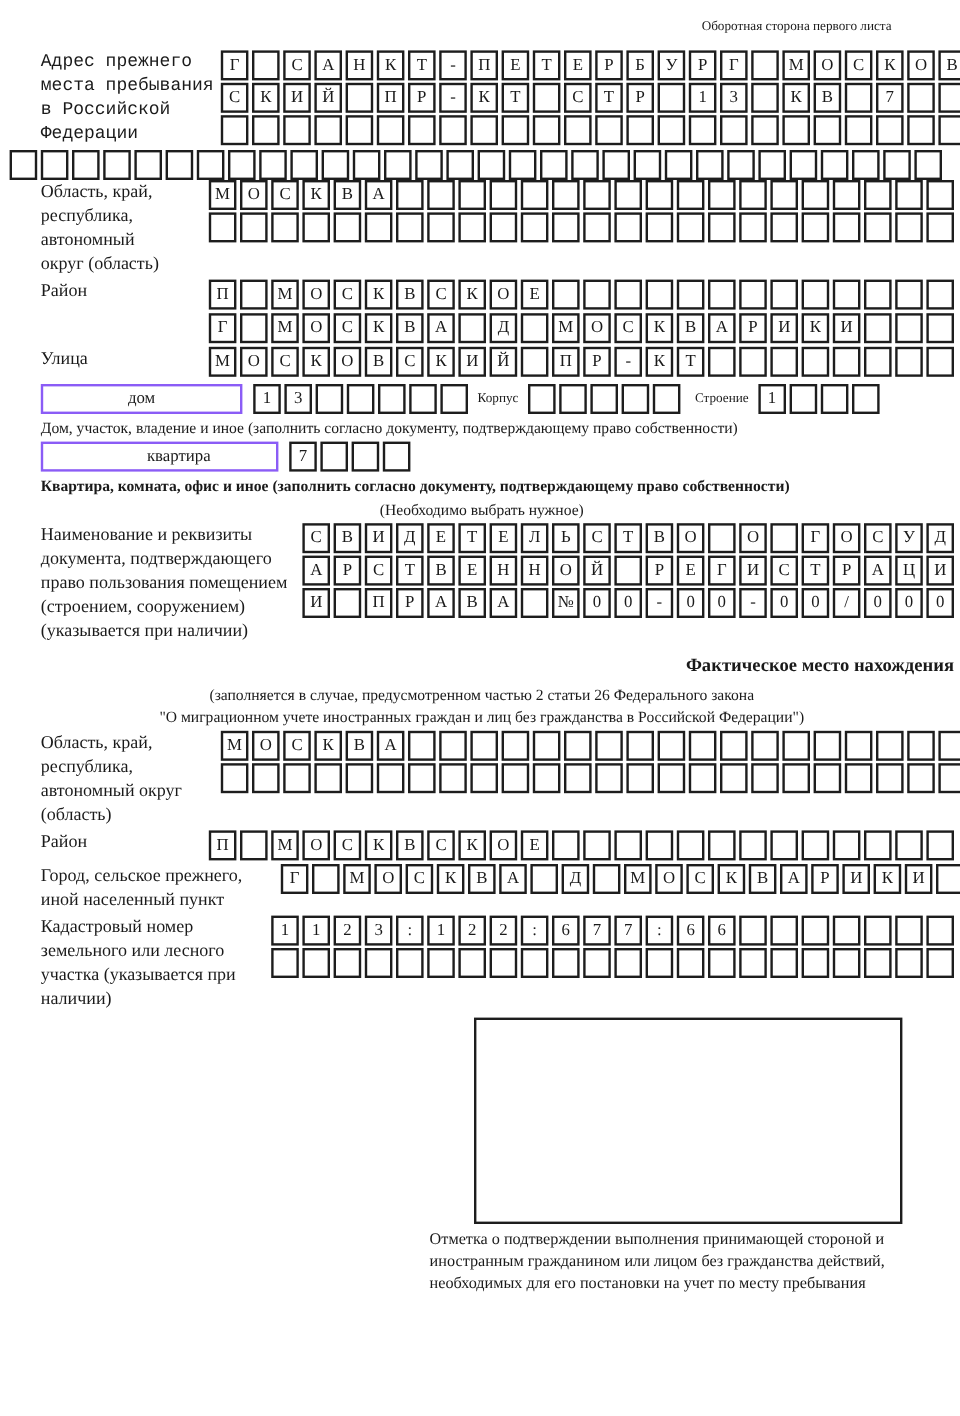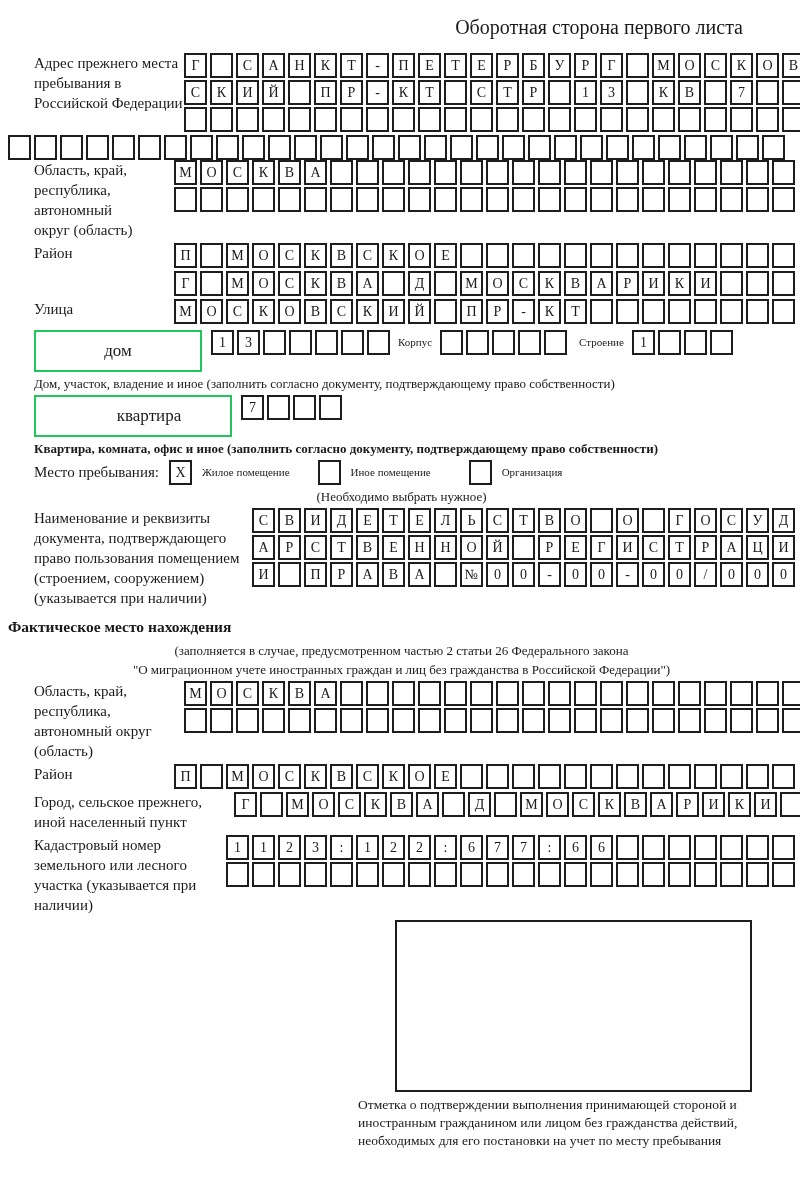--- a/index.html
+++ b/index.html
@@ -2,59 +2,59 @@
 <html><head>
 <meta charset="utf-8">
 <style>
   html,body{margin:0;padding:0;background:#fff;}
   .page{
     width:800px;min-height:1180px;box-sizing:border-box;
     background:#fff;color:#1a1a1a;
     font-family:"Liberation Serif","DejaVu Serif",serif;
     padding:16px 5px 10px 8px;overflow:hidden;
   }
-  .hdr-right{text-align:right;padding-right:52px;font-size:20px;margin-bottom:14px;}
+  .hdr-right{text-align:right;padding-right:52px;font-size:11px;margin-bottom:14px;}
   .row{display:flex;align-items:flex-start;margin-bottom:3px;}
   .label{font-size:15px;line-height:20px;margin-left:26px;flex:none;}
   .inline-label{font-size:11px;line-height:25px;flex:none;}
   .boxcol{display:flex;flex-direction:column;row-gap:2px;margin-left:auto;flex:none;}
   .boxes{display:flex;column-gap:3px;flex:none;}
   .ml-auto{margin-left:auto;}
   .cell{
     box-sizing:border-box;width:23px;height:25px;flex:none;
     border:2px solid #1d1d1d;background:#fff;
     display:inline-flex;align-items:center;justify-content:center;
     font-size:14px;line-height:1;
   }
   .fullrow{margin-top:2px;}
   .caption{font-size:13px;line-height:17px;margin:2px 0 3px 0;}
   .center{text-align:center;}
   .sect-title{font-size:15.5px;font-weight:bold;text-align:center;margin:5px 0 6px 0;}
   .w110{width:112px;}
-  .w140{width:150px;}
+  .w140{width:150px;font-family:Liberation Mono, monospace;}
   .w150{width:150px;}
   .w160{width:148px;}
   .w195{width:200px;}
   .w210{width:212px;}
   .w180{width:182px;}
   .field-box{
-    box-sizing:border-box;border:2px solid #22c55e;height:42px;flex:none;
+    box-sizing:border-box;border:2px solid #8b5cf6;height:25px;flex:none;
     display:inline-flex;align-items:center;justify-content:center;
-    font-size:17px;margin-left:26px;
+    font-size:14px;margin-left:26px;
   }
   .fb-house{width:168px;margin-right:9px;}
   .fb-apt{width:198px;margin-right:9px;padding-left:32px;}
   .gap8{width:8px;flex:none;}
   .gap12{width:12px;flex:none;}
   .gap18{width:18px;flex:none;}
   .gap28{width:28px;flex:none;}
   .stay-row .cell{margin:0 10px;}
   .stay-row{margin-top:3px;}
   .mt6{margin-top:6px;}
-  .fact-title{font-size:15.5px;font-weight:bold;text-align:left;margin:10px 0 6px 0;}
+  .fact-title{font-size:15.5px;font-weight:bold;text-align:right;margin:10px 0 6px 0;}
   .stamp-wrap{margin-top:5px;}
   .stamp-box{
     box-sizing:border-box;border:2px solid #1d1d1d;
     width:357px;height:172px;margin-left:387px;background:#fff;
   }
   .stamp-caption{width:440px;margin-left:350px;text-align:left;margin-top:4px;font-size:13.5px;line-height:18px;}
 </style>
 </head>
 <body>
 
@@ -363,31 +363,20 @@
     <div class="field-box fb-apt">квартира</div>
     <div class="boxes">
         <span class="cell">7</span>
         <span class="cell"></span>
         <span class="cell"></span>
         <span class="cell"></span>
       </div>
   </div>
   <div class="caption" style="margin-left:26px;font-weight:bold;">Квартира, комната, офис и иное (заполнить согласно документу, подтверждающему право собственности)</div>
 
-  <div class="row stay-row">
-    <span class="label" style="margin-left:26px;line-height:25px;">Место пребывания:</span>
-    <span class="cell">X</span>
-    <span class="inline-label">Жилое помещение</span>
-    <span class="gap18"></span>
-    <span class="cell"></span>
-    <span class="inline-label">Иное помещение</span>
-    <span class="gap28"></span>
-    <span class="cell"></span>
-    <span class="inline-label">Организация</span>
-  </div>
   <div class="caption center">(Необходимо выбрать нужное)</div>
 
   <div class="row">
     <div class="label w210">Наименование и реквизиты документа, подтверждающего право пользования помещением (строением, сооружением) (указывается при наличии)</div>
     <div class="boxcol">
       <div class="boxes">
           <span class="cell">С</span>
           <span class="cell">В</span>
           <span class="cell">И</span>
           <span class="cell">Д</span>

